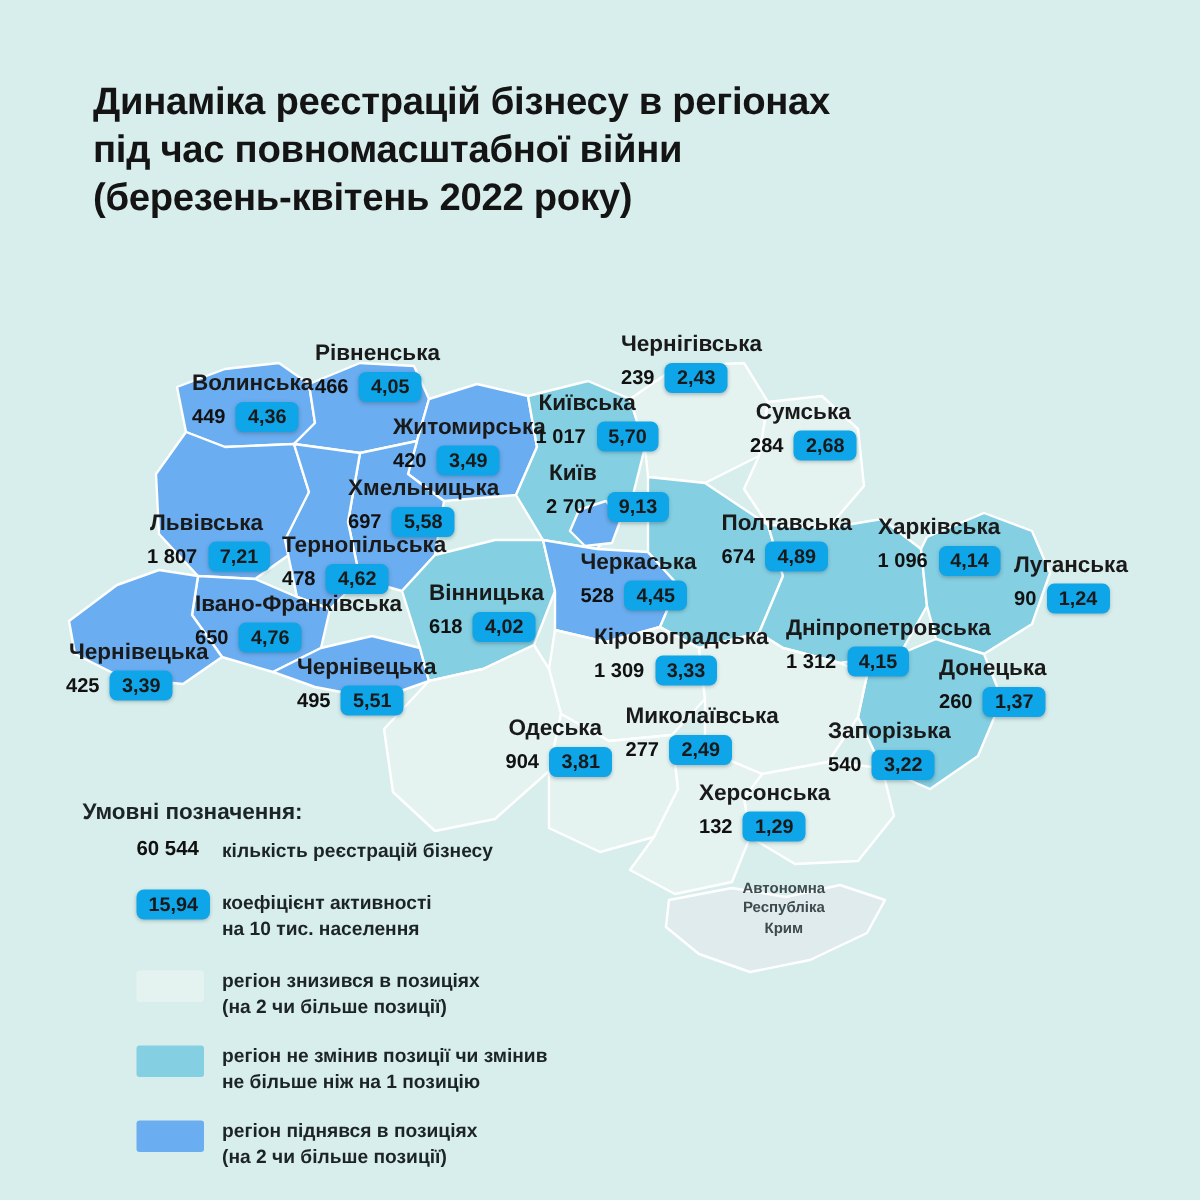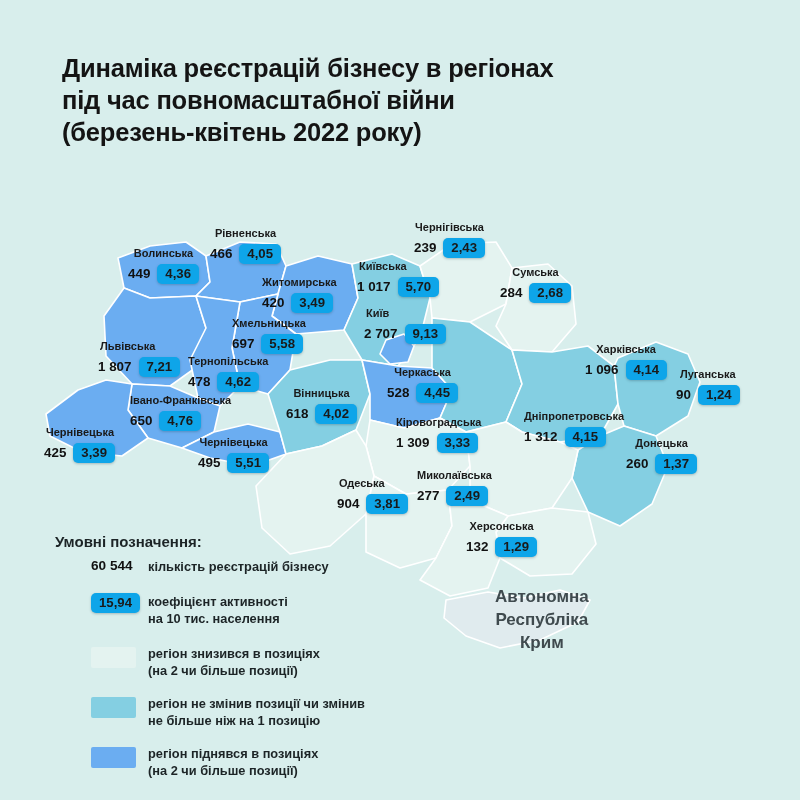--- a/index.html
+++ b/index.html
@@ -21,38 +21,38 @@
   }
 
   
   .mapwrap{position:absolute;left:0;top:170px;width:800px;height:500px;}
   .mapwrap svg{display:block;width:800px;height:500px;}
   .reg{stroke:#ffffff;stroke-width:1.6;stroke-linejoin:round;}
 
   
   .rg{position:absolute;}
   .rg .nm{
-    font-size:11px;font-weight:bold;color:#1a1a1a;
+    font-size:15px;font-weight:bold;color:#1a1a1a;
     white-space:nowrap;line-height:1;margin-bottom:5px;
     text-align:center;
   }
   .rg .row{display:flex;align-items:center;gap:7px;white-space:nowrap;line-height:1;}
   .rg .cnt{font-size:13.4px;font-weight:bold;color:#111;}
   .pill{
     background:#0ea5e9;border-radius:5px;padding:3px 8px 4px;
     font-size:13.2px;font-weight:bold;color:#1a1a1a;
     box-shadow:0 1px 2.5px rgba(40,70,80,.30);
     display:inline-block;line-height:1;
   }
   .rg.nm-left .nm{text-align:left;margin-left:2px;}
 
   
   .crimea{
     position:absolute;left:495px;top:586px;
-    font-size:17px;font-weight:bold;color:#3f4a4e;
+    font-size:10px;font-weight:bold;color:#3f4a4e;
     line-height:1.34;white-space:pre-line;text-align:center;
   }
 
   
   .legend{position:absolute;left:55px;top:533px;width:330px;}
   .legend .lgtitle{font-size:15px;font-weight:bold;color:#1c2426;margin-bottom:8px;}
   .lrow{display:flex;align-items:flex-start;margin-bottom:18px;}
   .lrow .key{width:57px;flex:none;display:flex;align-items:center;margin-left:36px;}
   .lrow .txt{font-size:12.8px;font-weight:bold;color:#1c2426;line-height:1.33;white-space:pre-line;}
   .bignum{font-size:13.6px;font-weight:bold;color:#111;}
@@ -241,20 +241,27 @@
   </div>
 
   <div class="rg" style="left:387px;top:367px;">
     <div class="nm">Черкаська</div>
     <div class="row">
         <span class="cnt">528</span>
         <span class="pill">4,45</span>
       </div>
   </div>
 
+  <div class="rg" style="left:481px;top:341px;">
+    <div class="nm">Полтавська</div>
+    <div class="row">
+        <span class="cnt">674</span>
+        <span class="pill">4,89</span>
+      </div>
+  </div>
 
   <div class="rg" style="left:585px;top:344px;">
     <div class="nm">Харківська</div>
     <div class="row">
         <span class="cnt">1 096</span>
         <span class="pill">4,14</span>
       </div>
   </div>
 
   <div class="rg" style="left:676px;top:369px;">
@@ -282,20 +289,27 @@
   </div>
 
   <div class="rg" style="left:626px;top:438px;">
     <div class="nm">Донецька</div>
     <div class="row">
         <span class="cnt">260</span>
         <span class="pill">1,37</span>
       </div>
   </div>
 
+  <div class="rg" style="left:552px;top:480px;">
+    <div class="nm">Запорізька</div>
+    <div class="row">
+        <span class="cnt">540</span>
+        <span class="pill">3,22</span>
+      </div>
+  </div>
 
   <div class="rg nm-left" style="left:337px;top:478px;">
     <div class="nm">Одеська</div>
     <div class="row">
         <span class="cnt">904</span>
         <span class="pill">3,81</span>
       </div>
   </div>
 
   <div class="rg" style="left:417px;top:470px;">

